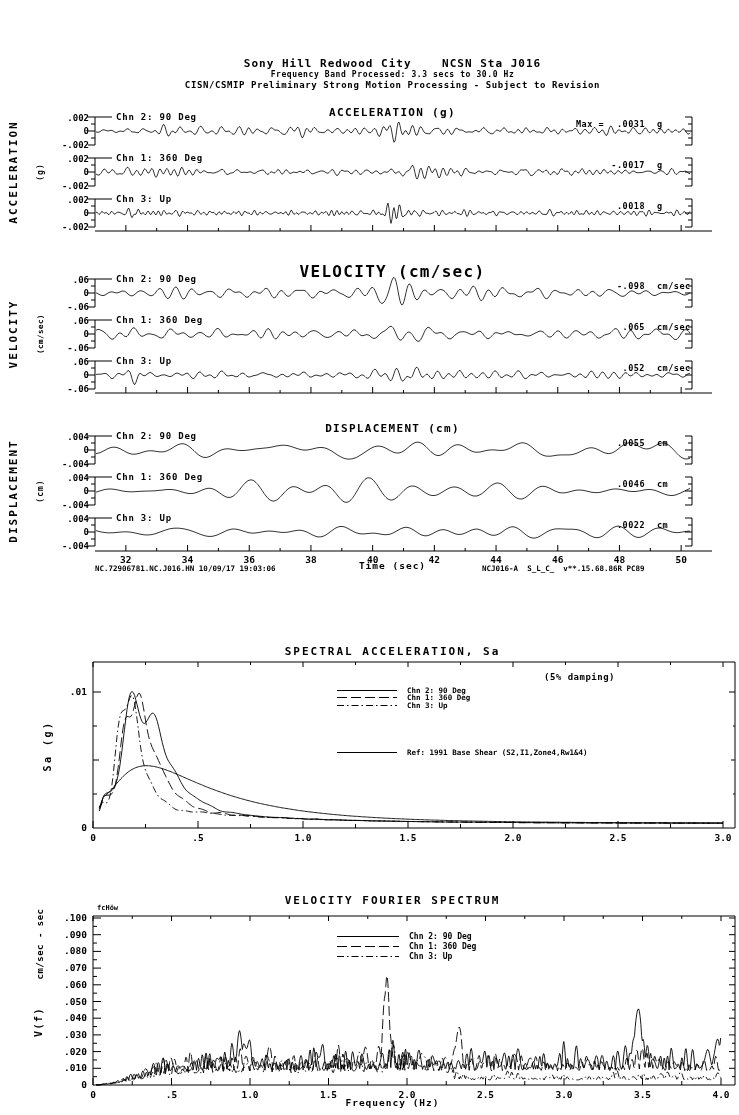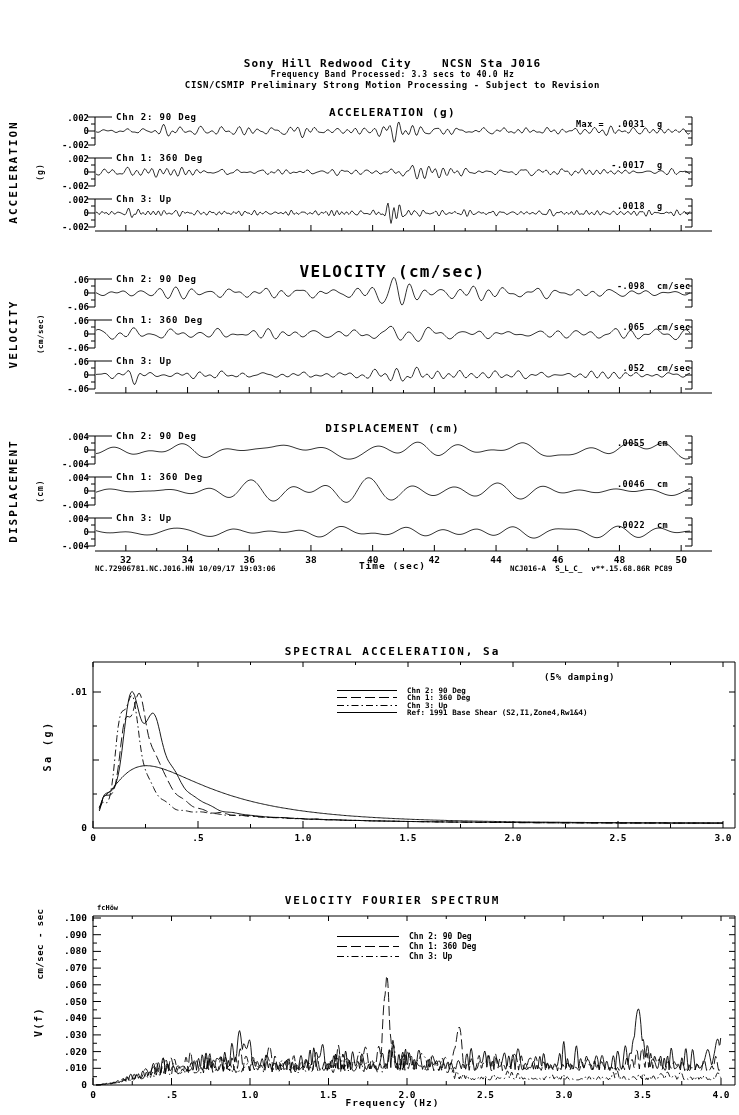--- a/index.html
+++ b/index.html
@@ -15,21 +15,21 @@
   .legend-row{display:flex;align-items:center}
   .legend-row .lbl{font-weight:bold;white-space:pre;margin-left:10px}
 </style>
 </head>
 <body>
 
 <div class="canvas">
 
   <div class="abs ctr" style="top:58px">
     <div class="b pre" style="font-size:11px;line-height:12px;letter-spacing:1px">Sony Hill Redwood City    NCSN Sta J016</div>
-    <div class="b" style="font-size:8px;line-height:10px;letter-spacing:0.6px">Frequency Band Processed: 3.3 secs to 40.0 Hz</div>
+    <div class="b" style="font-size:8px;line-height:10px;letter-spacing:0.6px">Frequency Band Processed: 3.3 secs to 30.0 Hz</div>
     <div class="b" style="font-size:9px;line-height:10px;letter-spacing:0.6px">CISN/CSMIP Preliminary Strong Motion Processing - Subject to Revision</div>
   </div>
 
   <div class="abs ctr b" style="top:106px;font-size:11px;letter-spacing:1.3px">ACCELERATION (g)</div>
   <div class="abs ctr b" style="top:262px;font-size:16px;letter-spacing:1.3px">VELOCITY (cm/sec)</div>
   <div class="abs ctr b" style="top:422px;font-size:11px;letter-spacing:1.3px">DISPLACEMENT (cm)</div>
   <div class="abs ctr b" style="top:645px;font-size:11px;letter-spacing:2px">SPECTRAL ACCELERATION, Sa</div>
   <div class="abs ctr b" style="top:894px;font-size:11px;letter-spacing:2px">VELOCITY FOURIER SPECTRUM</div>
 
   <div class="abs rot b" style="left:13px;top:172px;font-size:11px;letter-spacing:2px">ACCELERATION</div>
@@ -39,21 +39,21 @@
   <div class="abs rot b" style="left:13px;top:491px;font-size:11px;letter-spacing:2px">DISPLACEMENT</div>
   <div class="abs rot b" style="left:40px;top:491px;font-size:8px;letter-spacing:1px">(cm)</div>
   <div class="abs rot b" style="left:47px;top:746px;font-size:10px;letter-spacing:2.5px">Sa (g)</div>
   <div class="abs rot b" style="left:40px;top:944px;font-size:9px;letter-spacing:0.5px">cm/sec - sec</div>
   <div class="abs rot b" style="left:38px;top:1022px;font-size:10px;letter-spacing:1.5px">V(f)</div>
 
   <div class="abs ctr b" style="top:560px;font-size:9.5px;letter-spacing:1px">Time (sec)</div>
   <div class="abs ctr b" style="top:1097px;font-size:9.5px;letter-spacing:1px">Frequency (Hz)</div>
 
   <div class="abs b pre" style="left:95px;top:564px;font-size:7.5px">NC.72906781.NC.J016.HN 10/09/17 19:03:06</div>
-  <div class="abs b pre" style="left:510px;top:564px;font-size:7.5px">NCJ016-A  S_L_C_  v**.15.68.86R PC89</div>
+  <div class="abs b pre" style="left:482px;top:564px;font-size:7.5px">NCJ016-A  S_L_C_  v**.15.68.86R PC89</div>
   <div class="abs b" style="left:544px;top:672px;font-size:9px;letter-spacing:0.5px">(5% damping)</div>
   <div class="abs b" style="left:97px;top:904px;font-size:7px">fcHöw</div>
 
   <div class="abs" style="left:337px;top:687px" id="sa-legend">
       <div class="legend-row" style="height: 7.3px;">
         <svg width="60" height="7">
           <line x1="0" y1="3.5" x2="60" y2="3.5" stroke="#000" stroke-width="1"></line>
         </svg>
         <span class="lbl" style="font-size: 7.5px;">Chn 2: 90 Deg</span>
       </div>
@@ -62,21 +62,21 @@
           <line x1="0" y1="3.5" x2="60" y2="3.5" stroke="#000" stroke-width="1" stroke-dasharray="10,4"></line>
         </svg>
         <span class="lbl" style="font-size: 7.5px;">Chn 1: 360 Deg</span>
       </div>
       <div class="legend-row" style="height: 7.3px;">
         <svg width="60" height="7">
           <line x1="0" y1="3.5" x2="60" y2="3.5" stroke="#000" stroke-width="1" stroke-dasharray="7,3,1.5,3"></line>
         </svg>
         <span class="lbl" style="font-size: 7.5px;">Chn 3: Up</span>
       </div>
-      <div class="legend-row" style="height: 7.3px;">
+      <div class="legend-row" style="height: 7.3px; margin-top: 40px;">
         <svg width="60" height="7">
           <line x1="0" y1="3.5" x2="60" y2="3.5" stroke="#000" stroke-width="1"></line>
         </svg>
         <span class="lbl" style="font-size: 7.5px;">Ref: 1991 Base Shear (S2,I1,Zone4,Rw1&amp;4)</span>
       </div>
     </div>
   <div class="abs" style="left:337px;top:932px" id="fourier-legend">
       <div class="legend-row" style="height: 9.8px;">
         <svg width="62" height="7">
           <line x1="0" y1="3.5" x2="62" y2="3.5" stroke="#000" stroke-width="1"></line>

